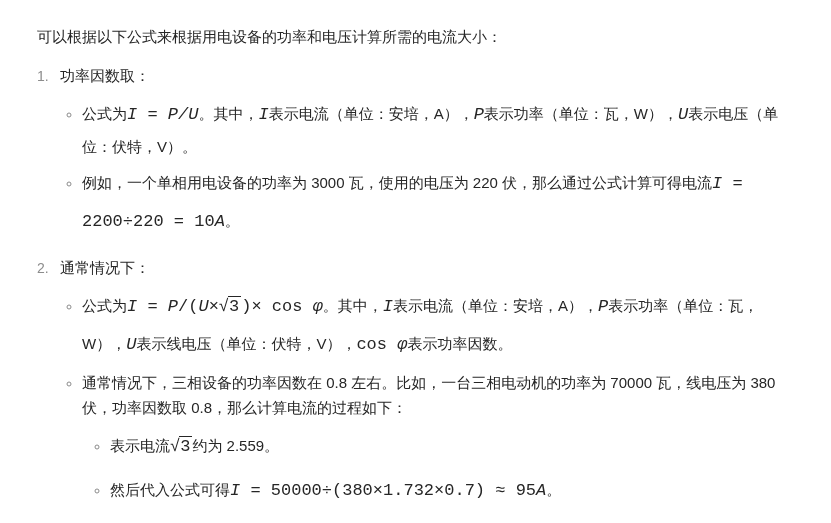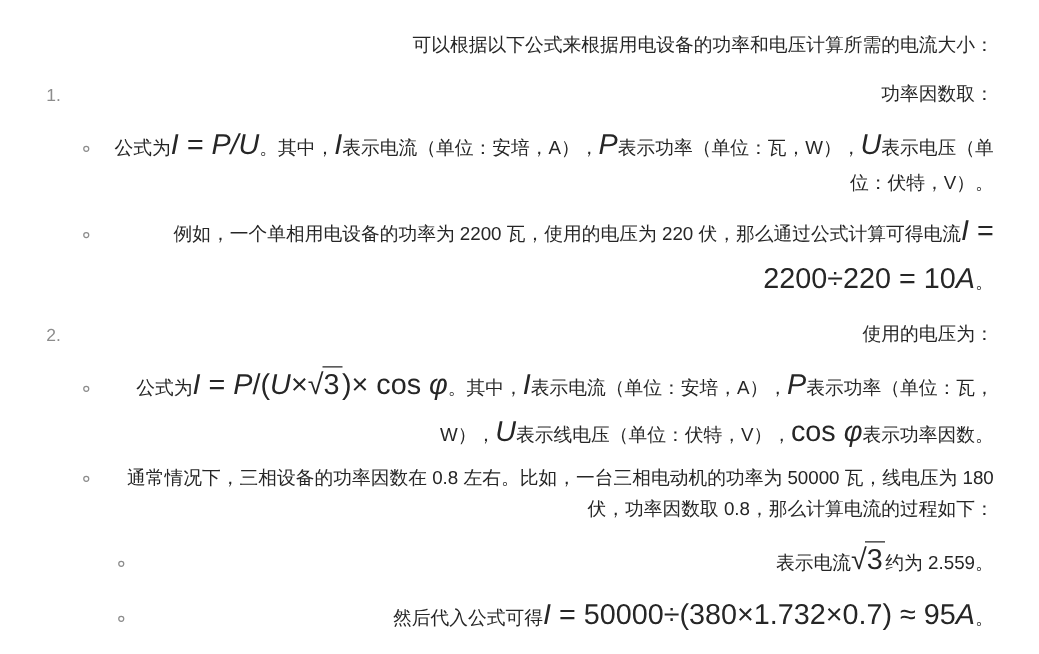--- a/index.html
+++ b/index.html
@@ -13,21 +13,20 @@
   body {
     font-family: "Liberation Sans", "DejaVu Sans", sans-serif;
     font-size: 15px;
     color: #262626;
     -webkit-font-smoothing: antialiased;
   }
   .doc {
     padding: 24px 36px 0 37px;
     width: 758px;
     line-height: 25px;
-    text-align: right;
   }
   .intro {
     margin: 0 0 14px 0;
   }
   ol.num-list {
     list-style: none;
     margin: 0;
     padding: 0;
   }
   li.num-item {
@@ -53,22 +52,22 @@
   ul.bullets li::marker {
     color: #8c8c8c;
     font-size: 13px;
   }
   ul.bullets ul.bullets {
     padding-left: 28px;
     margin-top: 8px;
   }
   
   .math {
-    font-family: Liberation Sans, sans-serif;
-    font-size: 23px;
+    font-family: Liberation Mono, monospace;
+    font-size: 17px;
     line-height: 38px;
   }
   .it { font-style: italic; }
   .rm { font-style: normal; }
   .rad { margin-right: -1px; }
   .rc {
     border-top: 1.4px solid currentColor;
     padding: 0 2px 0 1px;
   }
 </style>
@@ -81,32 +80,32 @@
 
   <ol class="num-list">
 
     <li class="num-item">
       <span class="num">1.</span>
       <span>功率因数取：</span>
 
       <ul class="bullets">
         <li><span>公式为</span><span class="math it">I = P/U</span><span>。其中，</span><span class="math it">I</span><span>表示电流（单位：安培，A），</span><span class="math it">P</span><span>表示功率（单位：瓦，W），</span><span class="math it">U</span><span>表示电压（单位：伏特，V）。</span></li>
 
-        <li><span>例如，一个单相用电设备的功率为 2200 瓦，使用的电压为 220 伏，那么通过公式计算可得电流</span><span class="math it">I</span><span class="math rm"> = 2200÷220 = 10</span><span class="math it">A</span><span>。</span></li>
+        <li><span>例如，一个单相用电设备的功率为 3000 瓦，使用的电压为 220 伏，那么通过公式计算可得电流</span><span class="math it">I</span><span class="math rm"> = 2200÷220 = 10</span><span class="math it">A</span><span>。</span></li>
       </ul>
     </li>
 
     <li class="num-item">
       <span class="num">2.</span>
-      <span>使用的电压为：</span>
+      <span>通常情况下：</span>
 
       <ul class="bullets">
         <li><span>公式为</span><span class="math it">I</span><span class="math rm"> = </span><span class="math it">P</span><span class="math rm">/(</span><span class="math it">U</span><span class="math rm">×</span><span class="math rm rad">√</span><span class="math rm rc">3</span><span class="math rm">)× </span><span class="math rm">cos </span><span class="math it">φ</span><span>。其中，</span><span class="math it">I</span><span>表示电流（单位：安培，A），</span><span class="math it">P</span><span>表示功率（单位：瓦，W），</span><span class="math it">U</span><span>表示线电压（单位：伏特，V），</span><span class="math rm">cos </span><span class="math it">φ</span><span>表示功率因数。</span></li>
 
-        <li><span>通常情况下，三相设备的功率因数在 0.8 左右。比如，一台三相电动机的功率为 50000 瓦，线电压为 180 伏，功率因数取 0.8，那么计算电流的过程如下：</span>
+        <li><span>通常情况下，三相设备的功率因数在 0.8 左右。比如，一台三相电动机的功率为 70000 瓦，线电压为 380 伏，功率因数取 0.8，那么计算电流的过程如下：</span>
           <ul class="bullets">
             <li><span>表示电流</span><span class="math rm rad">√</span><span class="math rm rc">3</span><span>约为 2.559。</span></li>
 
             <li><span>然后代入公式可得</span><span class="math it">I</span><span class="math rm"> = 50000÷(380×1.732×0.7) ≈ 95</span><span class="math it">A</span><span>。</span></li>
           </ul>
         </li>
       </ul>
     </li>
 
   </ol>

